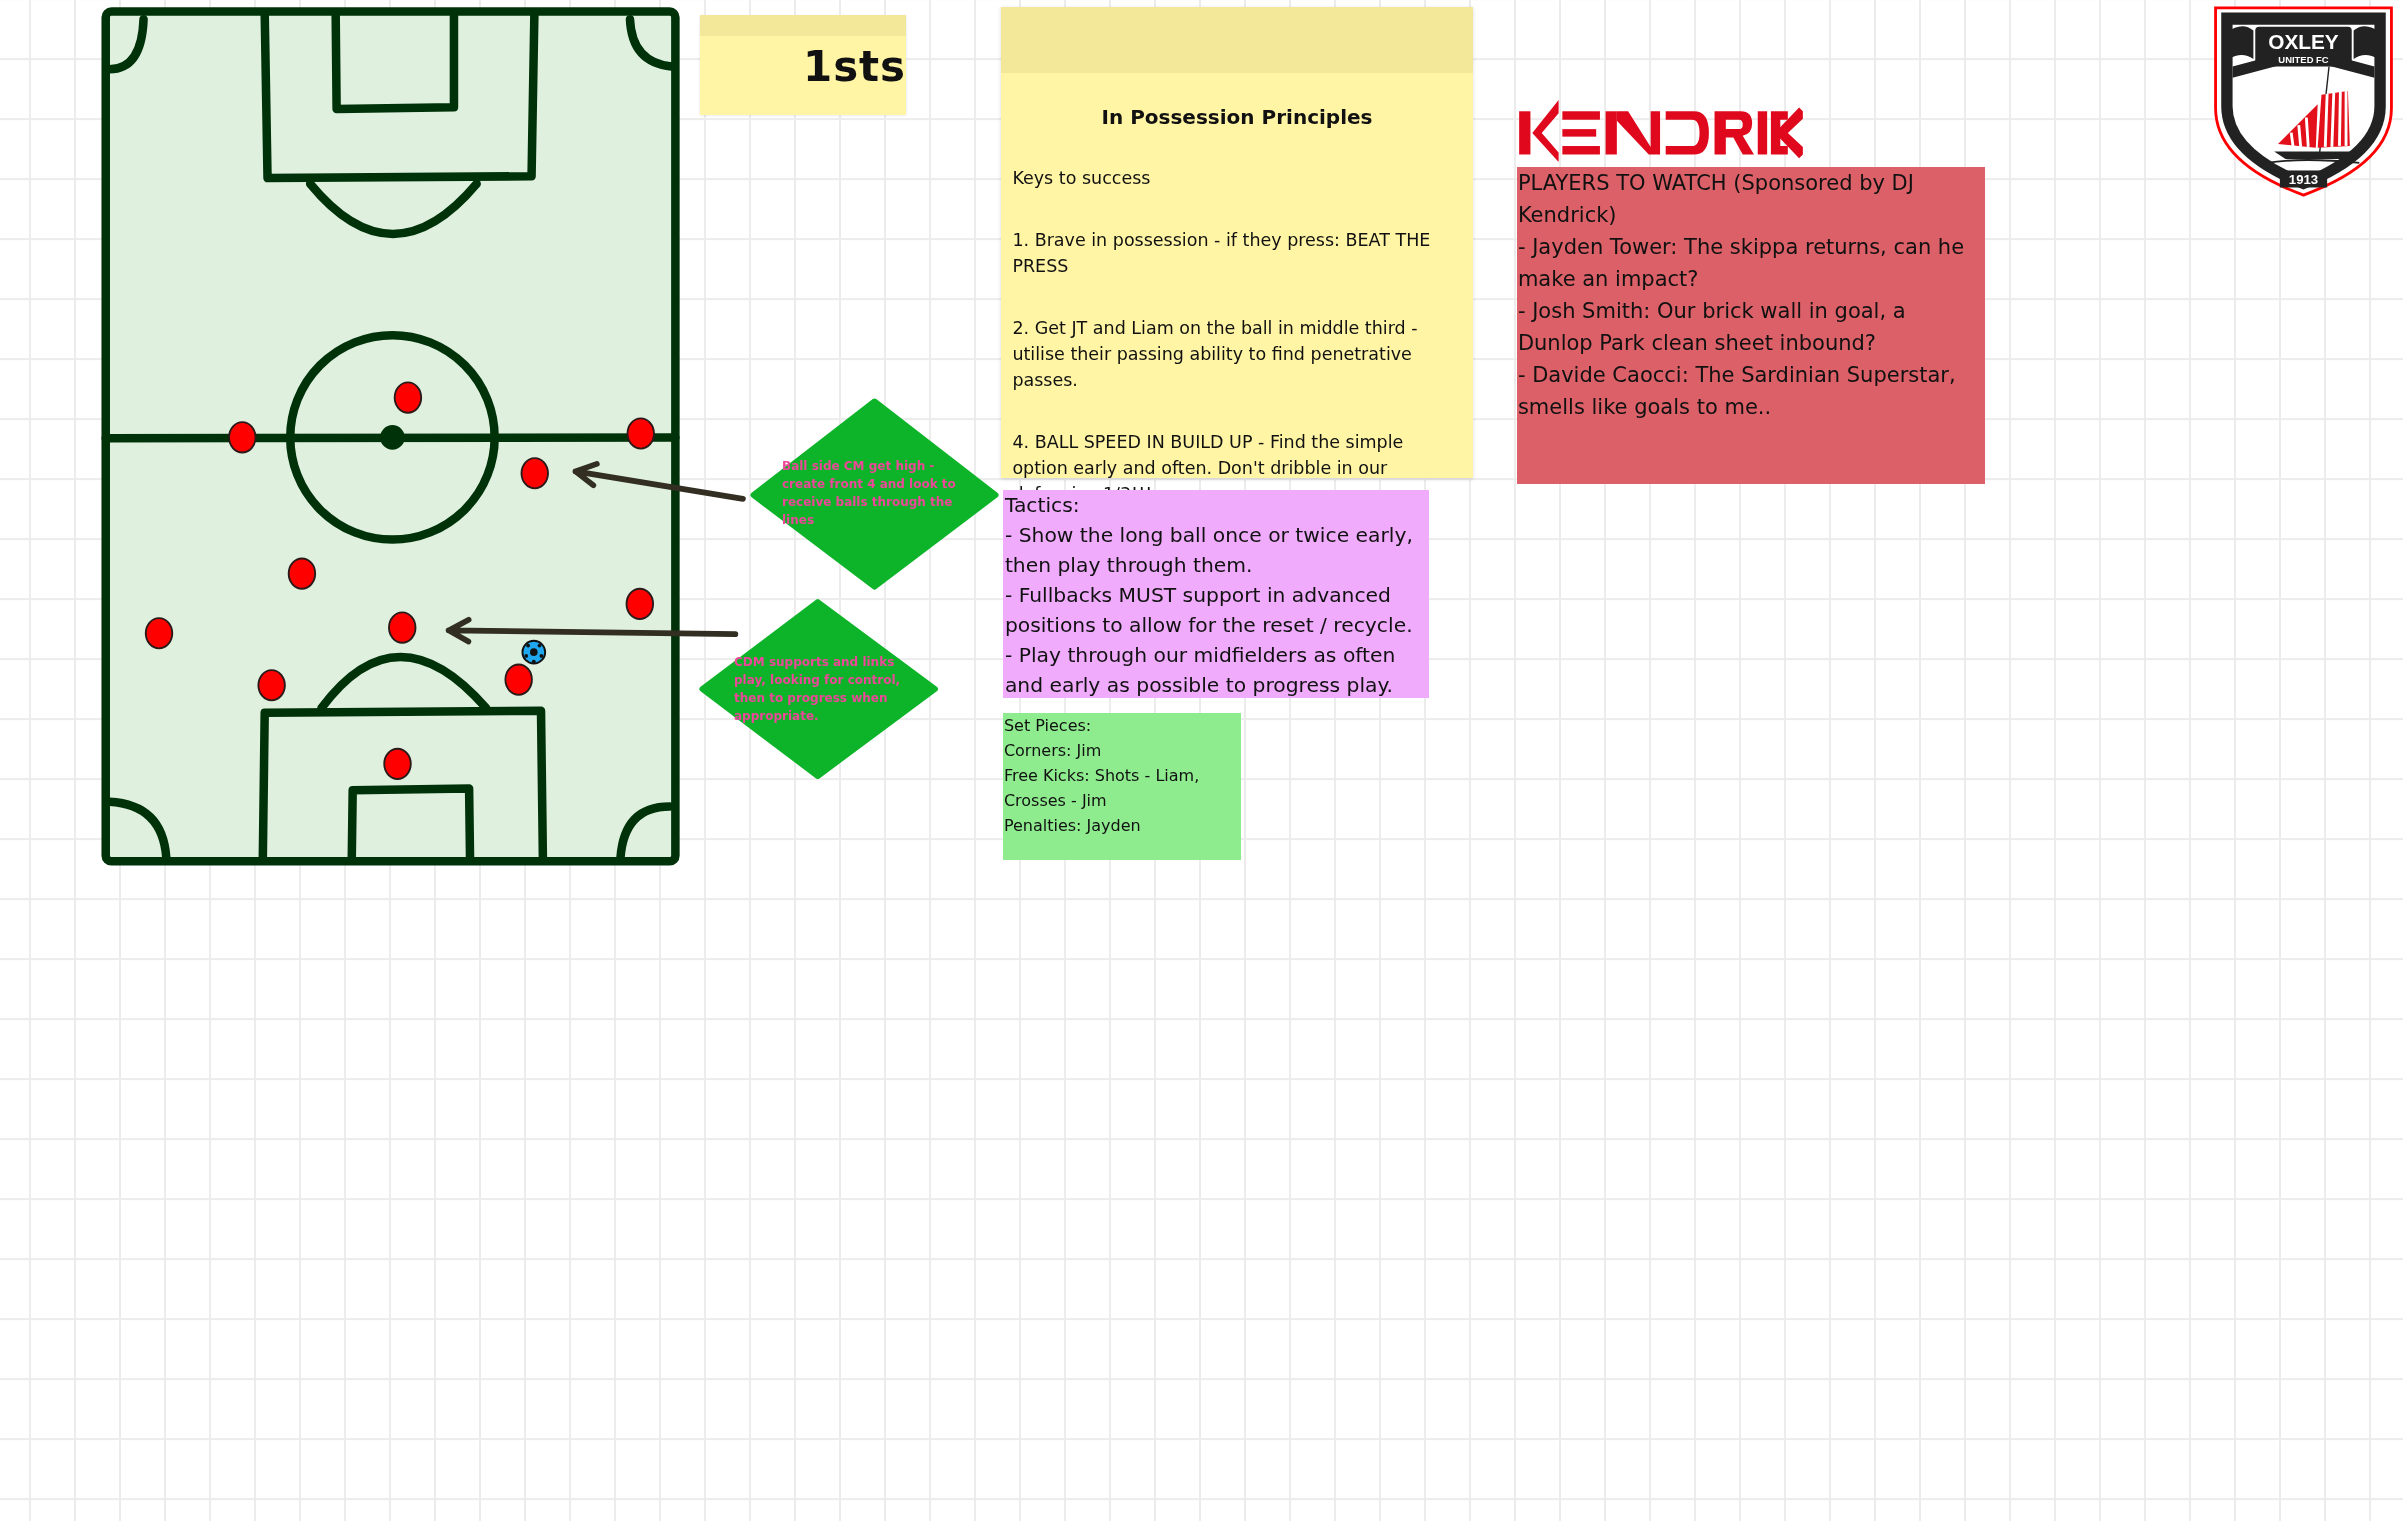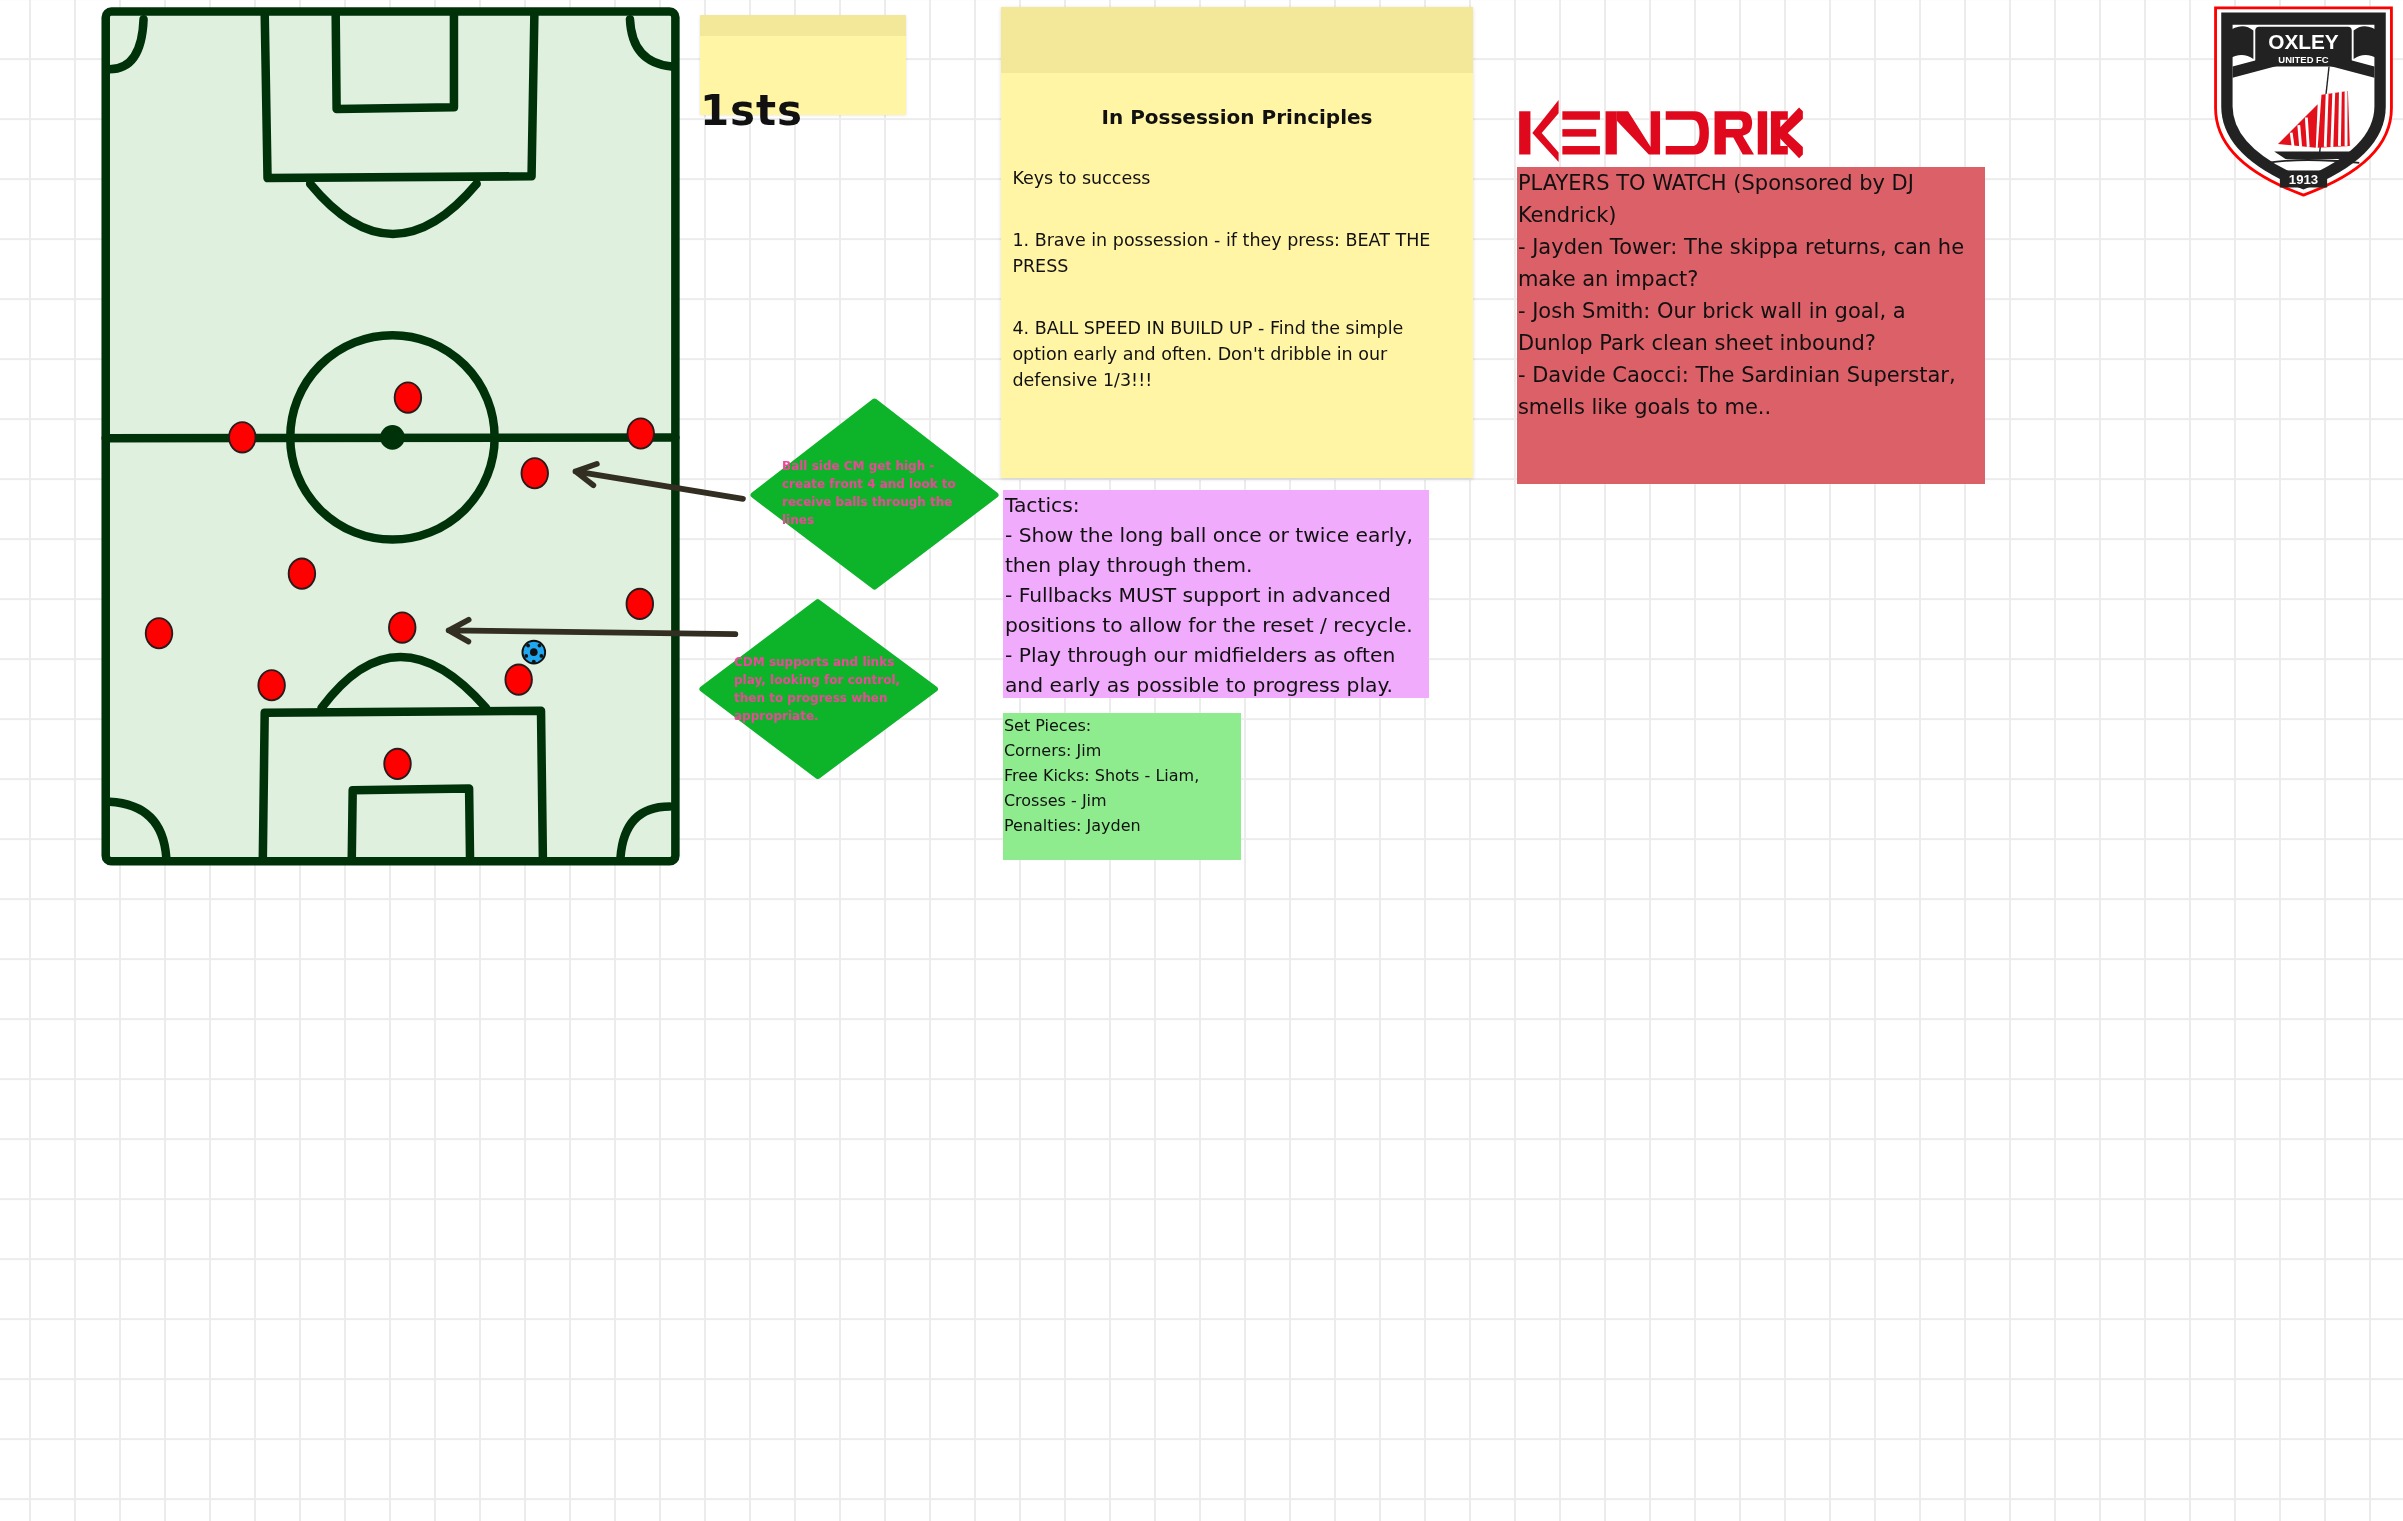--- a/index.html
+++ b/index.html
@@ -19,22 +19,22 @@
   .pitch svg { width:100%; height:100%; display:block; overflow:visible; }
   .overlay { left:0; top:0; width:2404px; height:1522px; pointer-events:none; }
   .overlay svg { width:100%; height:100%; }
 
   .sticky-1sts {
     left:700px; top:15px; width:206px; height:100px;
     background:#fff5a5; box-shadow:0 0.9px 2.8px rgba(0,0,0,0.12);
   }
   .sticky-1sts .strip { height:21px; background:#f3e799; }
   .sticky-1sts .title {
-    text-align:left; font-weight:bold; font-size:42px; line-height:61px;
-    font-family:"DejaVu Sans", sans-serif; letter-spacing:0.9px;margin-top:44px;
+    text-align:right; font-weight:bold; font-size:42px; line-height:61px;
+    font-family:"DejaVu Sans", sans-serif; letter-spacing:0.9px;
   }
 
   .sticky-principles {
     left:1001px; top:6.6px; width:472px; height:471px;
     background:#fff5a5; box-shadow:0 0.9px 3.8px rgba(0,0,0,0.15);
   }
   .sticky-principles .strip { height:66px; background:#f3e799; }
   .sticky-principles .heading {
     text-align:center; font-weight:bold; font-size:20px; 
     margin-top:32px; margin-bottom:32px;
@@ -146,20 +146,21 @@
   <div class="strip"></div>
   <div class="title">1sts</div>
 </div>
 
 <div class="abs sticky-principles">
   <div class="strip"></div>
   <div class="heading">In Possession Principles</div>
   <div class="body">
     <div>Keys to success</div>
     <div>1. Brave in possession - if they press: BEAT THE PRESS</div>
+    <div>2. Get JT and Liam on the ball in middle third - utilise their passing ability to find penetrative passes.</div>
     <div>4. BALL SPEED IN BUILD UP - Find the simple option early and often. Don't dribble in our defensive 1/3!!!</div>
   </div>
 </div>
 
 <div class="abs note-tactics">
   <div>Tactics:</div>
   <div>- Show the long ball once or twice early, then play through them.</div>
   <div>- Fullbacks MUST support in advanced positions to allow for the reset / recycle.</div>
   <div>- Play through our midfielders as often and early as possible to progress play.</div>
 </div>

